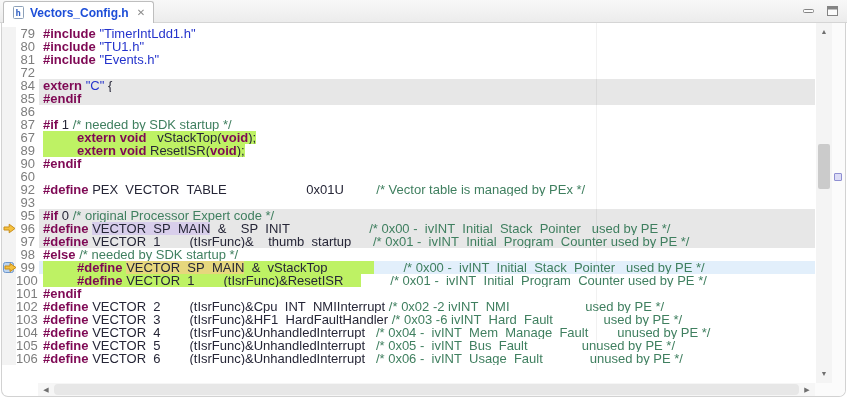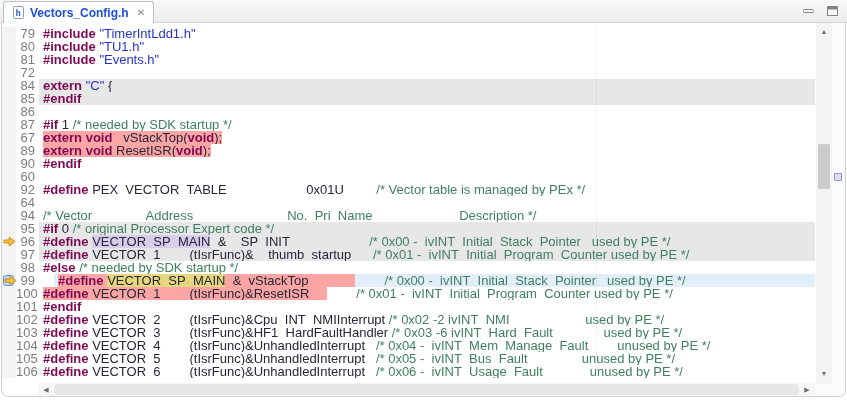--- a/index.html
+++ b/index.html
@@ -33,22 +33,22 @@
     position:absolute; left:0; top:0; right:30px; bottom:13px;
     overflow:hidden; padding-top:4px;
     font-family:Liberation Sans, sans-serif; font-size:13px; line-height:13px;
   }
   .row { display:flex; height:13px; white-space:pre; }
   .rcell { width:14px; background:#F3F3F3; flex:none; position:relative; }
   .rcell svg { position:absolute; left:1px; top:1px; }
   .ncell { width:23px; flex:none; text-align:right; padding-right:4px; color:#7D7D7D; }
   .ccell { flex:1; padding-left:4px; overflow:hidden; }
   .bg-block { background:#E7E7E7; }
-  .bg-cur   { background:#E2EFFB;margin-left:15px; }
-  .hl  { background:#fca5a5; }
+  .bg-cur   { background:#E2EFFB; }
+  .hl  { background:#bef264;padding-left:34px; }
   .tok-d { color:#7E0854; font-weight:bold; }
   .tok-p { color:#262637; }
   .tok-s { color:#2433CC; }
   .tok-c { color:#3F7F5F; }
   .tok-cw { color:#3F7F5F; text-decoration:underline dotted #D9A33D; text-underline-offset:2px; }
   .tok-occ  { background:#D8CEEB; color:#262637; }
   .tok-occy { background:#E6D77D; color:#262637; }
   .printmargin { position:absolute; left:594px; top:0; bottom:13px; width:1px;
                  background:rgba(0,0,0,0.055); z-index:5; }
   
@@ -103,22 +103,21 @@
           <div class="row"><div class="rcell"></div><div class="ncell">72</div><div class="ccell"></div></div>
           <div class="row"><div class="rcell"></div><div class="ncell">84</div><div class="ccell bg-block"><span class="tok-d">extern</span><span class="tok-p"> </span><span class="tok-s">"C"</span><span class="tok-p"> {</span></div></div>
           <div class="row"><div class="rcell"></div><div class="ncell">85</div><div class="ccell bg-block"><span class="tok-d">#endif</span></div></div>
           <div class="row"><div class="rcell"></div><div class="ncell">86</div><div class="ccell"></div></div>
           <div class="row"><div class="rcell"></div><div class="ncell">87</div><div class="ccell"><span class="tok-d">#if</span><span class="tok-p"> 1 </span><span class="tok-c">/* needed by SDK startup */</span></div></div>
           <div class="row"><div class="rcell"></div><div class="ncell">67</div><div class="ccell"><span class="hl"><span class="tok-d">extern</span><span class="tok-p"> </span><span class="tok-d">void</span><span class="tok-p"> _vStackTop(</span><span class="tok-d">void</span><span class="tok-p">);</span></span></div></div>
           <div class="row"><div class="rcell"></div><div class="ncell">89</div><div class="ccell"><span class="hl"><span class="tok-d">extern</span><span class="tok-p"> </span><span class="tok-d">void</span><span class="tok-p"> ResetISR(</span><span class="tok-d">void</span><span class="tok-p">);</span></span></div></div>
           <div class="row"><div class="rcell"></div><div class="ncell">90</div><div class="ccell"><span class="tok-d">#endif</span></div></div>
           <div class="row"><div class="rcell"></div><div class="ncell">60</div><div class="ccell"></div></div>
           <div class="row"><div class="rcell"></div><div class="ncell">92</div><div class="ccell"><span class="tok-d">#define</span><span class="tok-p"> PEX_VECTOR_TABLE</span><span class="tok-p">                      </span><span class="tok-p">0x01U</span><span class="tok-p">         </span><span class="tok-c">/* Vector table is managed by PEx */</span></div></div>
-          <div class="row"><div class="rcell"></div><div class="ncell">64</div><div class="ccell"></div></div>
-          <div class="row"><div class="rcell"></div><div class="ncell">94</div><div class="ccell"><span class="tok-c">/* Vector               Address                          No.  </span><span class="tok-cw">Pri</span><span class="tok-c">  Name                        Description */</span></div></div>
+          <div class="row"><div class="rcell"></div><div class="ncell">93</div><div class="ccell"></div></div>
           <div class="row"><div class="rcell"></div><div class="ncell">95</div><div class="ccell bg-block"><span class="tok-d">#if</span><span class="tok-p"> 0 </span><span class="tok-c">/* original Processor Expert code */</span></div></div>
           <div class="row"><div class="rcell"><svg width="13" height="11" viewBox="0 0 13 11">
                 <path d="M1 4 H6.2 V1.2 L12 5.5 L6.2 9.8 V7 H1 Z" fill="#F5C13E" stroke="#C98E1B"></path>
               </svg></div><div class="ncell">96</div><div class="ccell bg-block"><span class="tok-d">#define</span><span class="tok-p"> </span><span class="tok-occ">VECTOR_SP_MAIN</span><span class="tok-p">  </span><span class="tok-p">&amp;__SP_INIT</span><span class="tok-p">                      </span><span class="tok-c">/* 0x00 -  ivINT_Initial_Stack_Pointer   used by PE */</span></div></div>
           <div class="row"><div class="rcell"></div><div class="ncell">97</div><div class="ccell bg-block"><span class="tok-d">#define</span><span class="tok-p"> VECTOR_1</span><span class="tok-p">        </span><span class="tok-p">(tIsrFunc)&amp;__thumb_startup</span><span class="tok-p">      </span><span class="tok-c">/* 0x01 -  ivINT_Initial_Program_Counter used by PE */</span></div></div>
           <div class="row"><div class="rcell"></div><div class="ncell">98</div><div class="ccell"><span class="tok-d">#else</span><span class="tok-p"> </span><span class="tok-c">/* needed by SDK startup */</span></div></div>
           <div class="row"><div class="rcell"><svg width="14" height="11" viewBox="0 0 14 11">
                 <rect x="0.5" y="0.5" width="10" height="10" rx="2" fill="#BCD4F0" stroke="#6D96CC"></rect>
                 <path d="M2 4 H7 V1.5 L13 5.5 L7 9.6 V7 H2 Z" fill="#F5C13E" stroke="#C98E1B"></path>
               </svg></div><div class="ncell">99</div><div class="ccell bg-cur"><span class="hl"><span class="tok-d">#define</span><span class="tok-p"> </span><span class="tok-occy">VECTOR_SP_MAIN</span><span class="tok-p">  </span><span class="tok-p">&amp;_vStackTop</span><span class="tok-p">             </span></span><span class="tok-p">        </span><span class="tok-c">/* 0x00 -  ivINT_Initial_Stack_Pointer   used by PE */</span></div></div>

